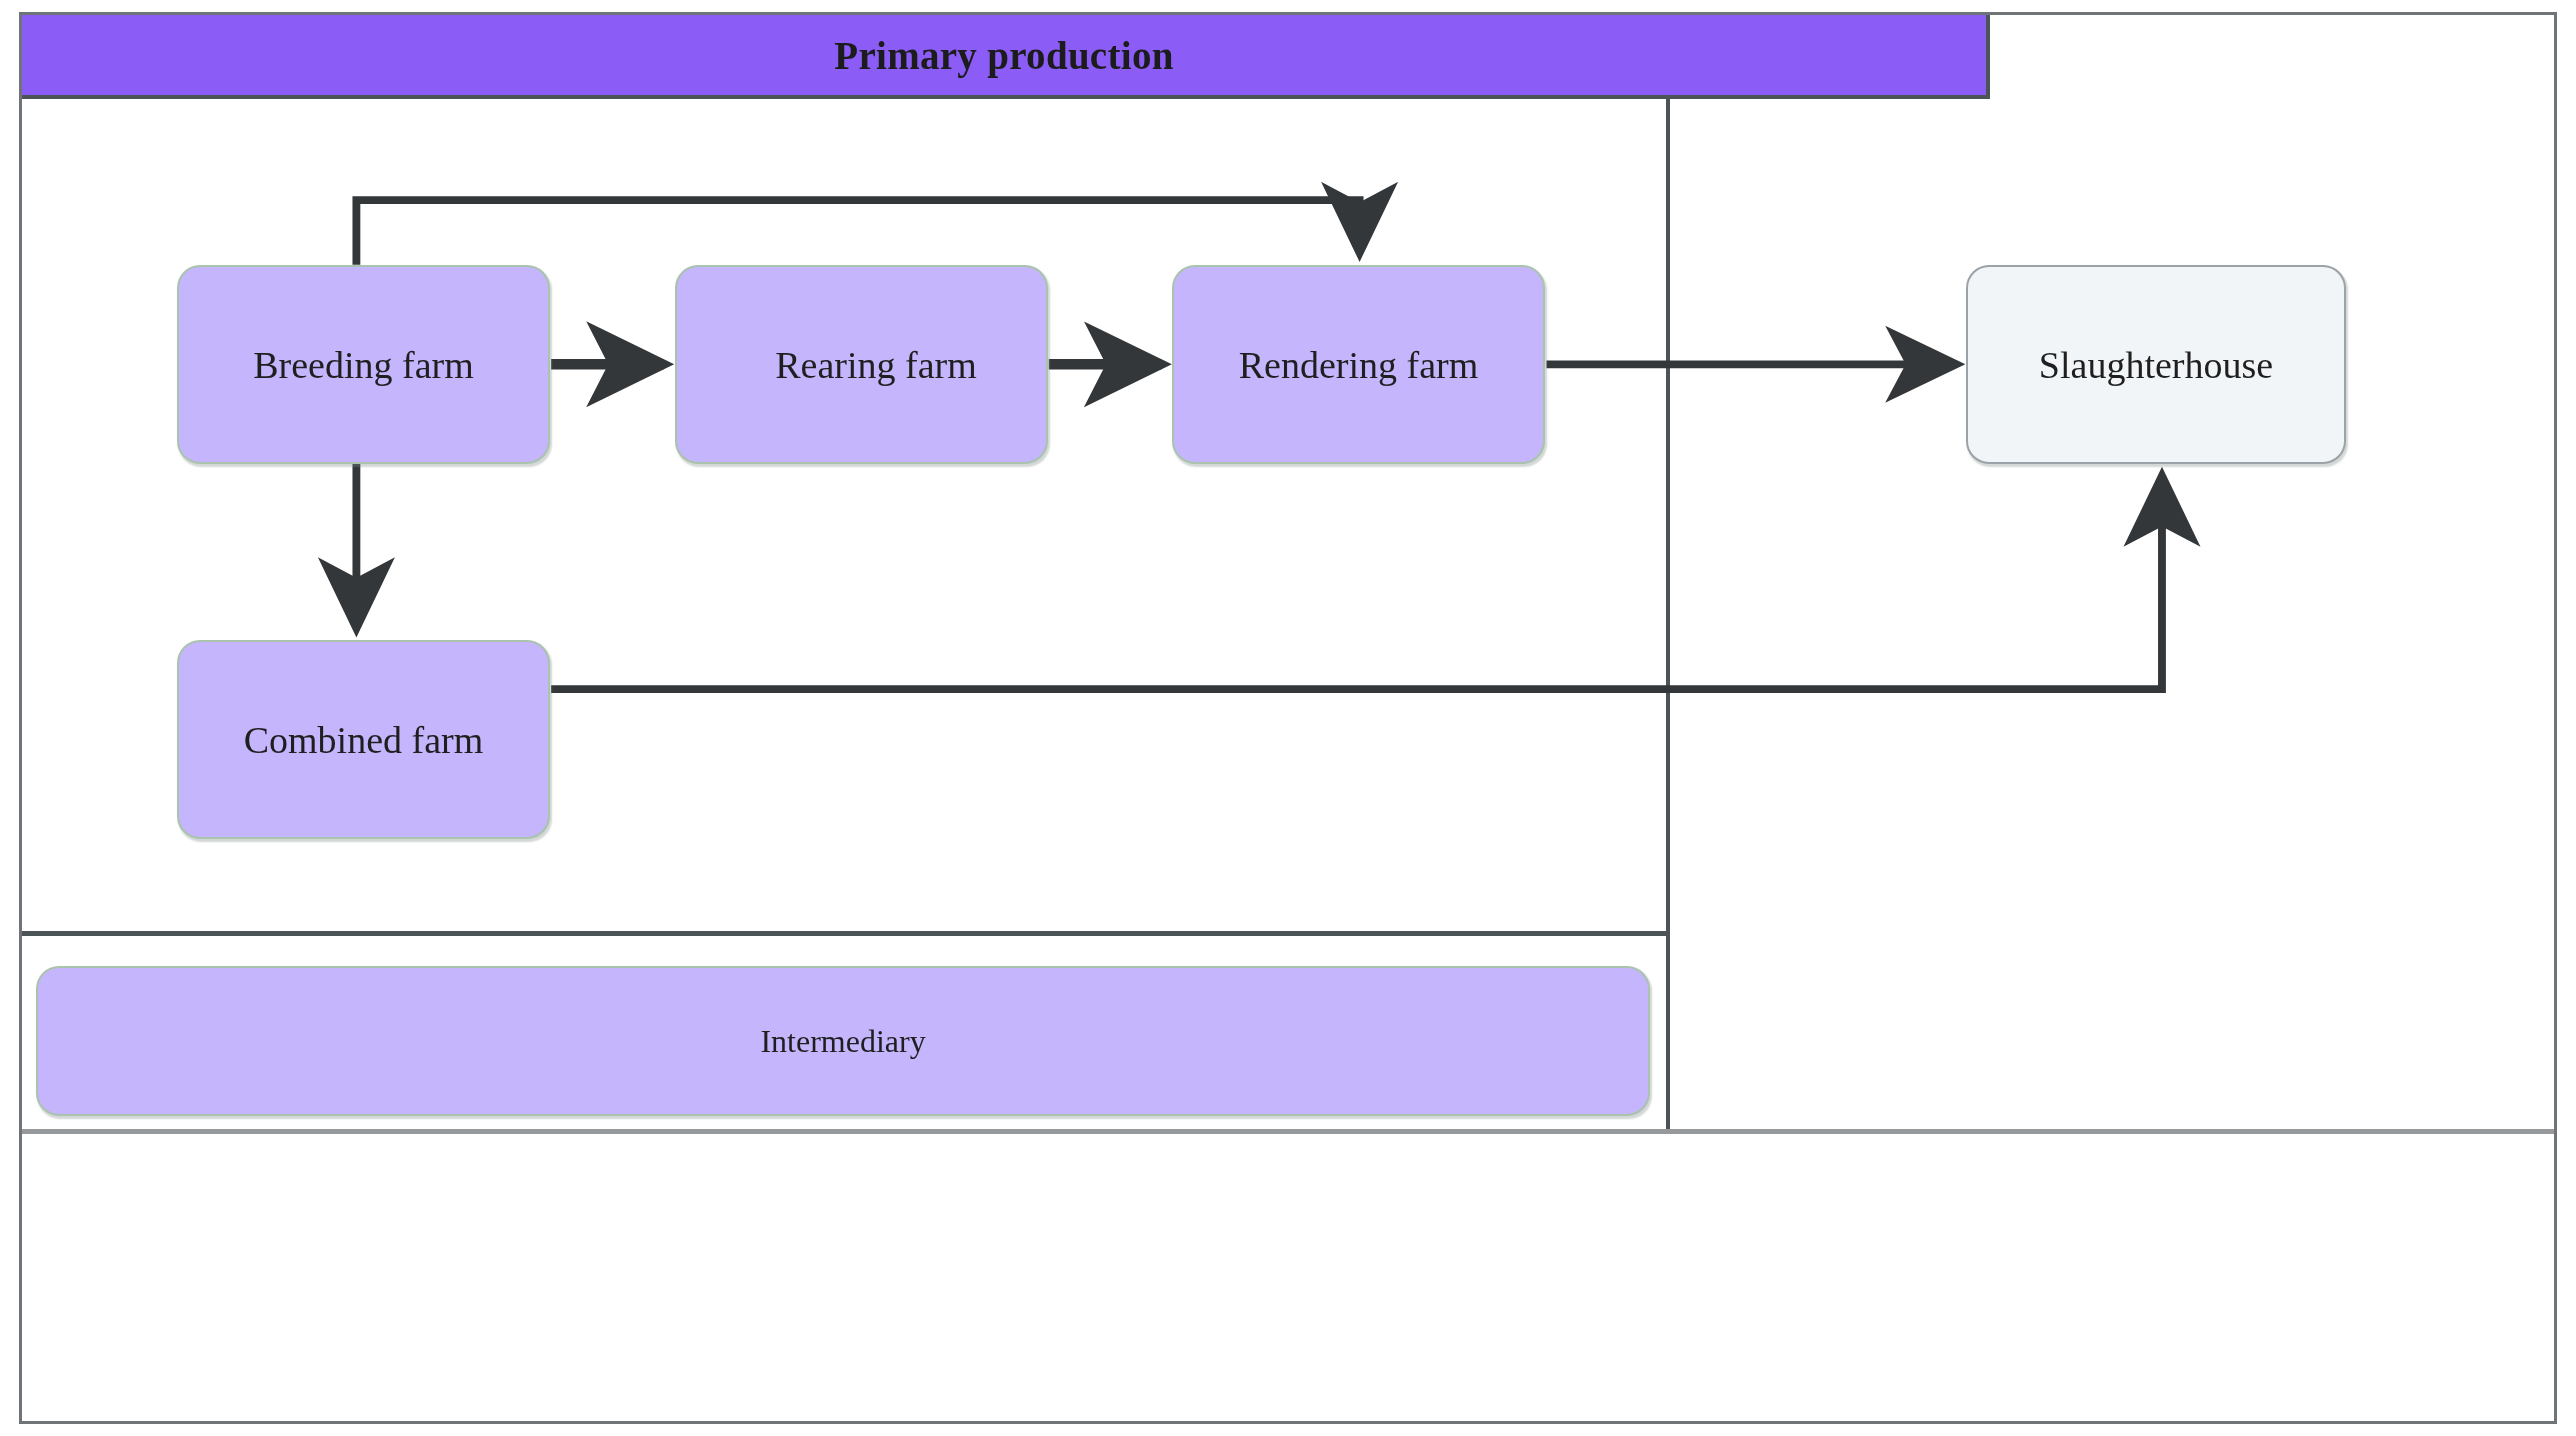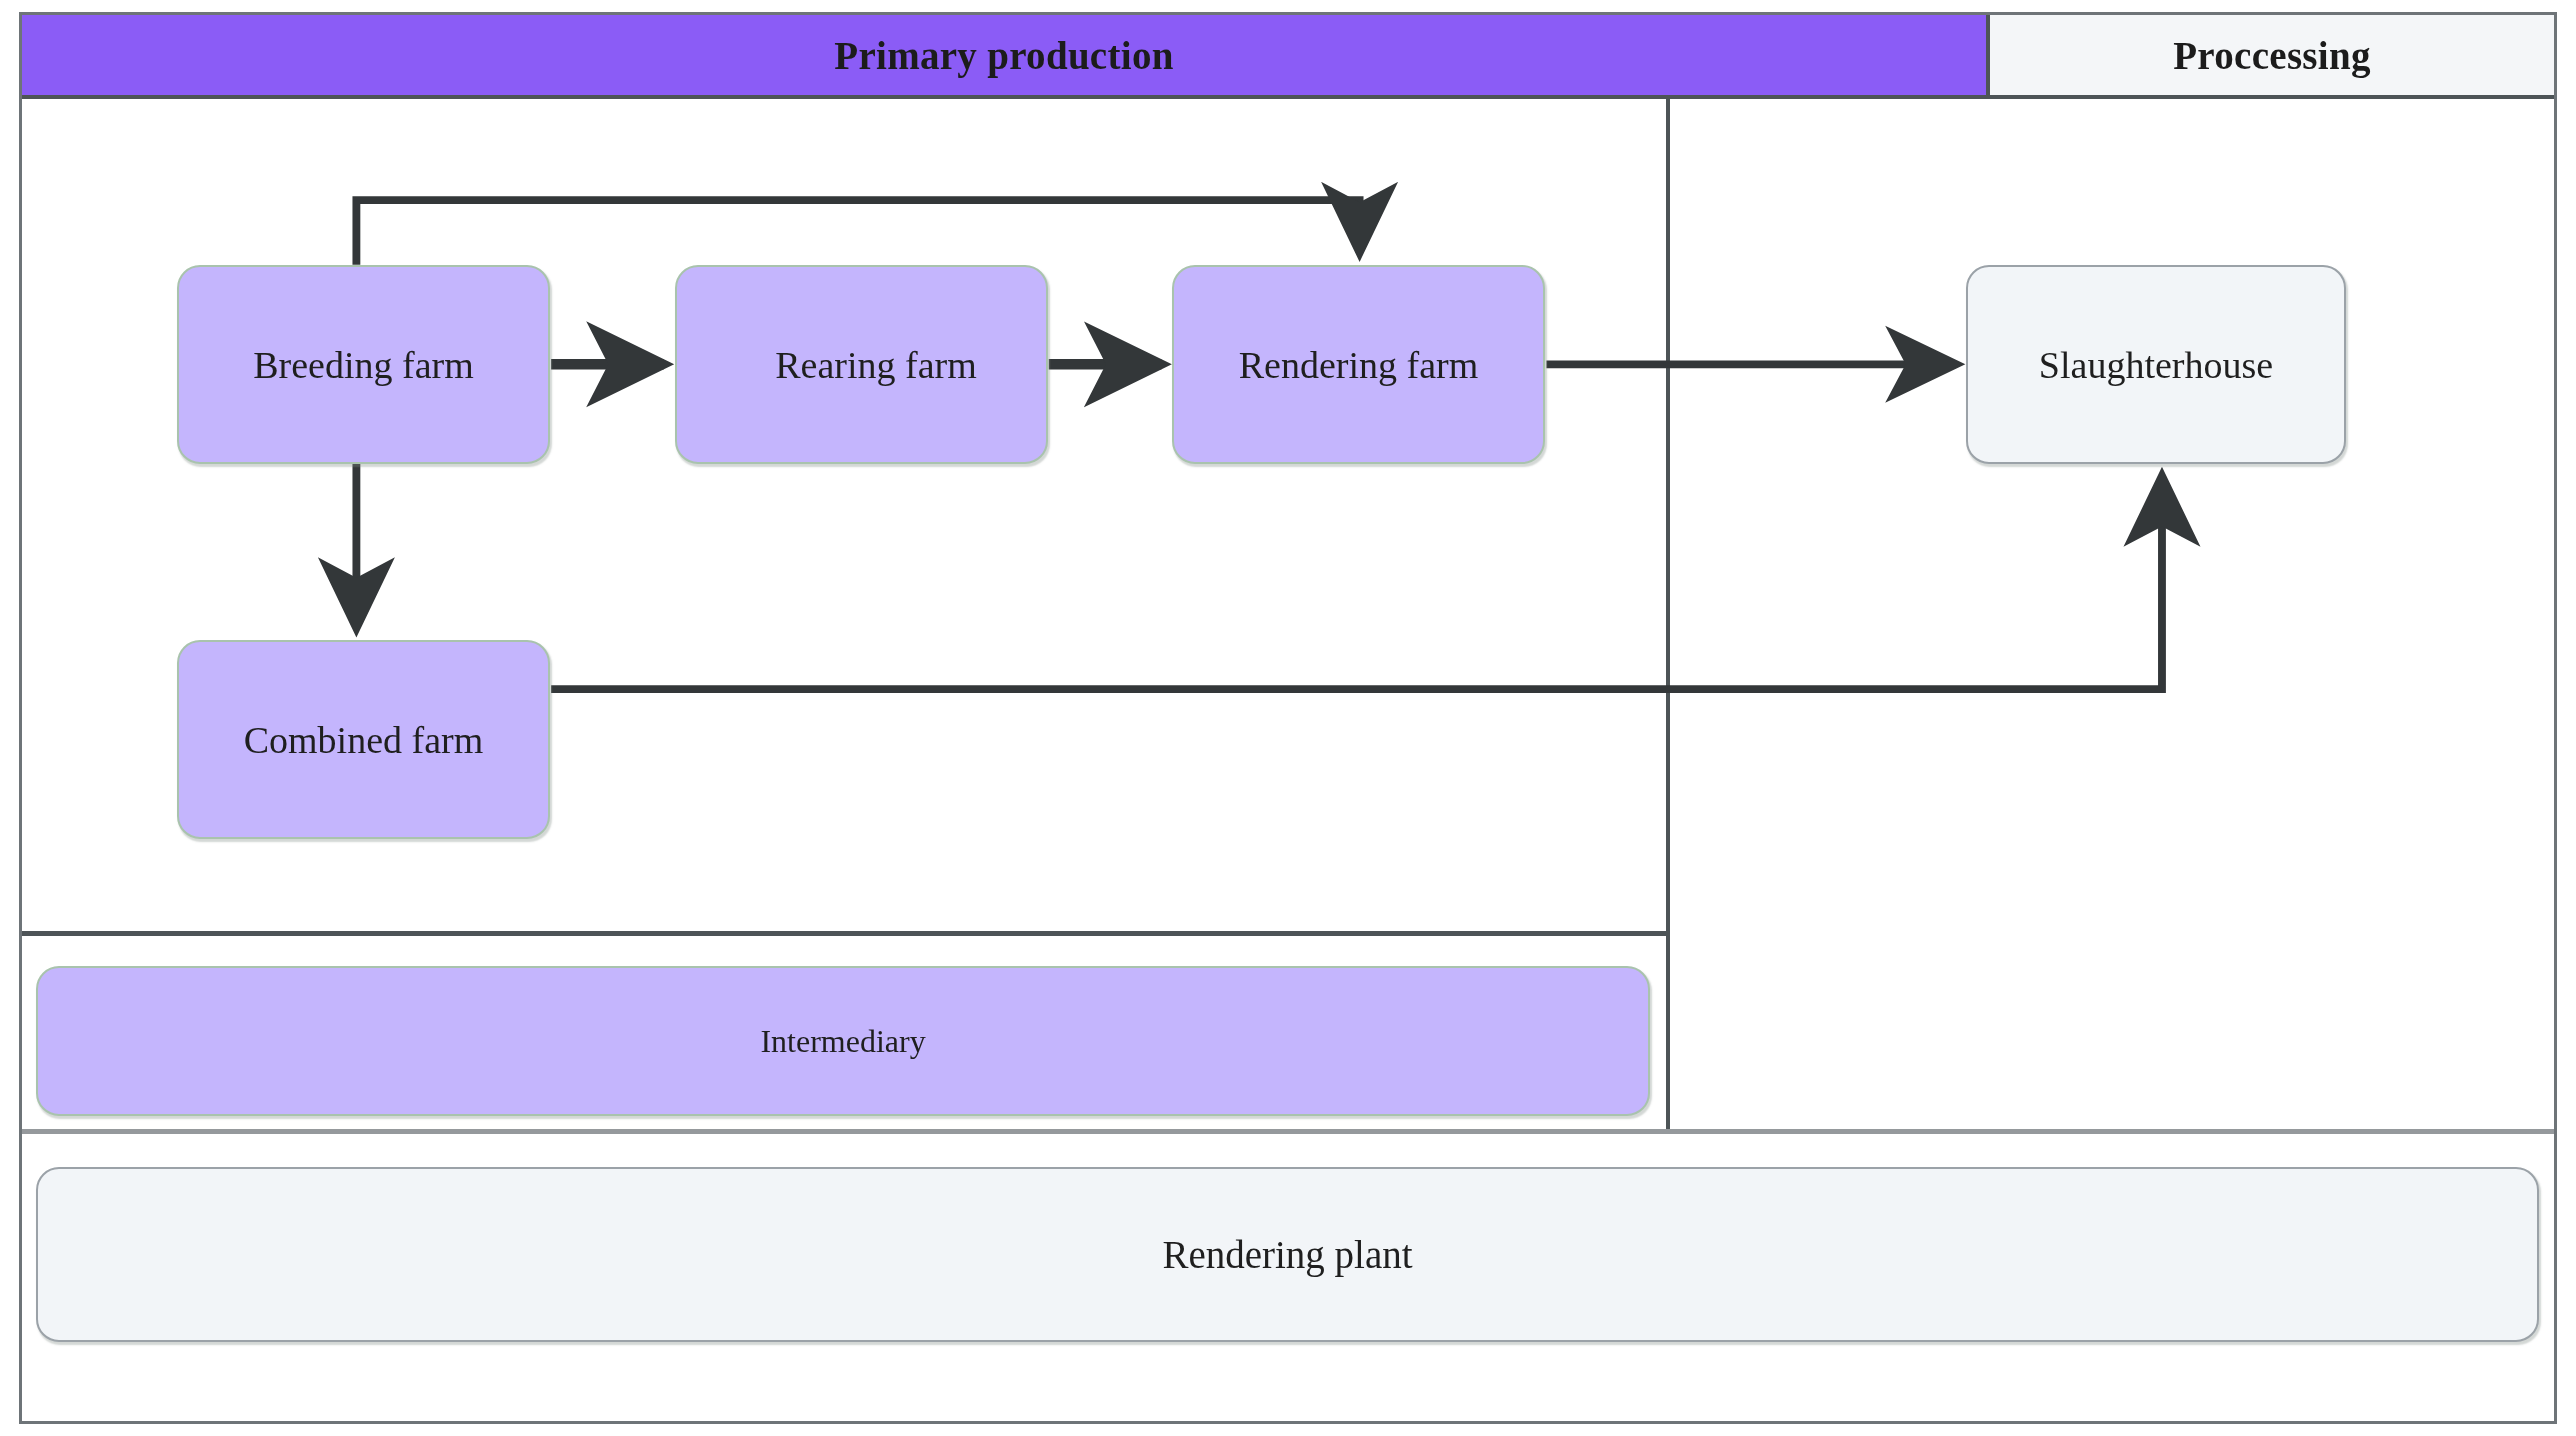--- a/index.html
+++ b/index.html
@@ -138,21 +138,20 @@
   }
 </style>
 </head>
 <body>
 
 <div id="stage">
   <div class="frame">
 
     <div class="header-row">
       <div class="header-cell left">Primary production</div>
-      <div class="header-cell right">Proccessing</div>
     </div>
 
     <div class="col-divider"></div>
     <div class="sep-left-1"></div>
     <div class="sep-full"></div>
 
     <svg class="wires" viewBox="0 0 2900 1610" preserveAspectRatio="none">
       <defs>
         <marker id="ah" markerWidth="9" markerHeight="9" refX="7.4" refY="4.5" orient="auto" markerUnits="strokeWidth">
           <path d="M0,0.4 L8.4,4.5 L0,8.6 L2.1,4.5 Z" fill="#333739"></path>
@@ -192,19 +191,16 @@
     </div>
 
     <div class="node green n-intermediary">
       <span>Intermediary</span>
     </div>
 
     <div class="node grey n-slaughter">
       <span>Slaughterhouse</span>
     </div>
 
-    <div class="node grey n-rendering">
-      <span>Rendering plant</span>
-    </div>
 
   </div>
 </div>
 
 
 </body></html>

